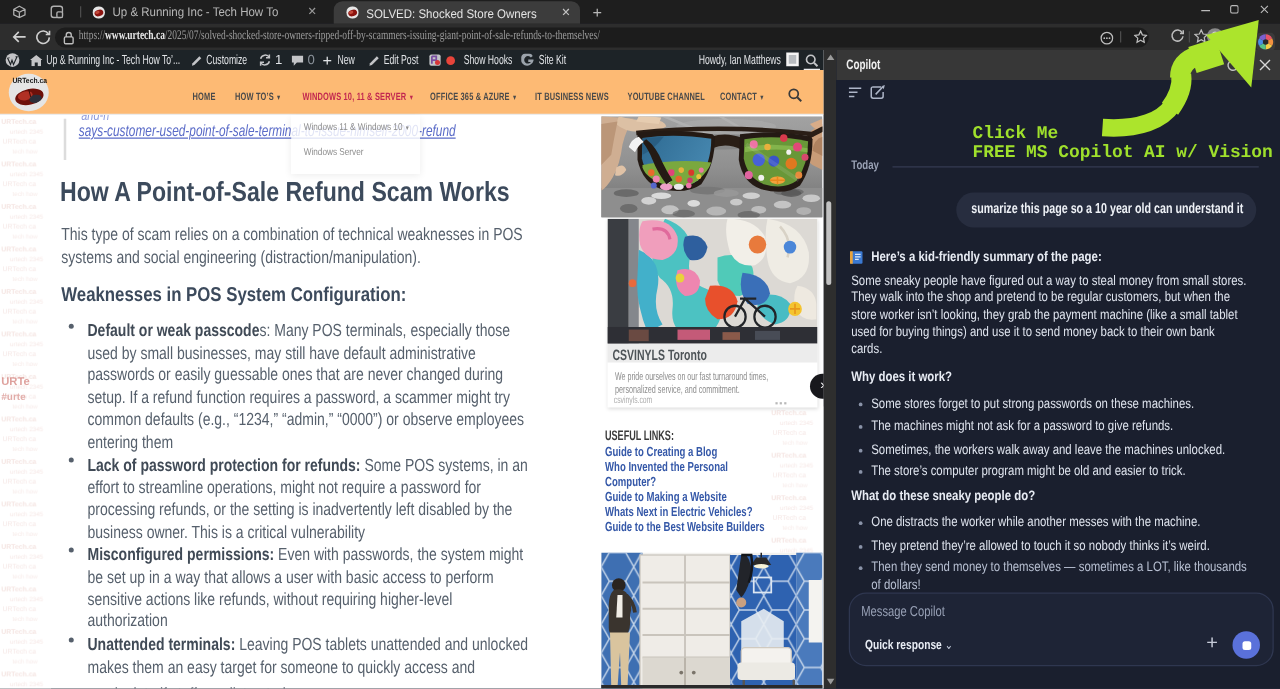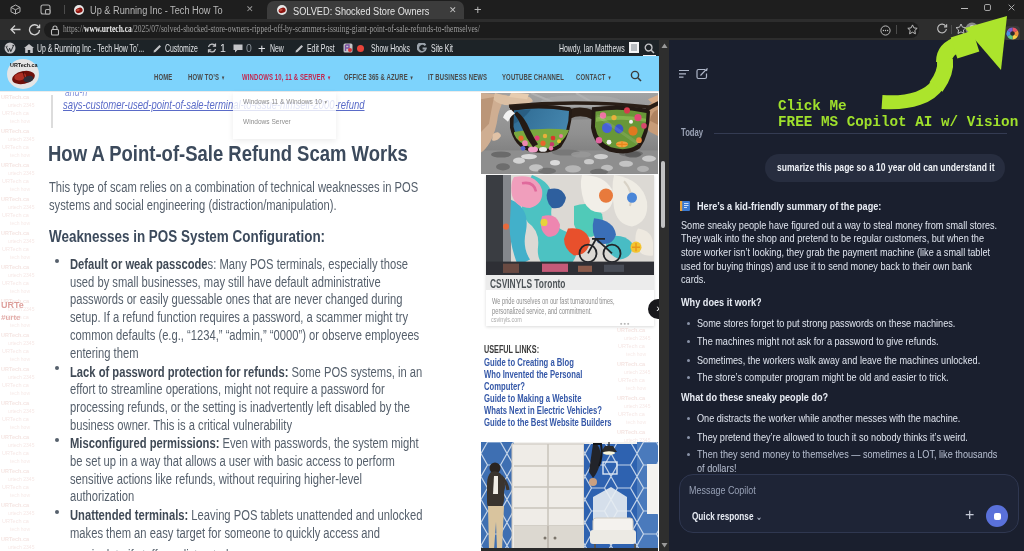--- a/index.html
+++ b/index.html
@@ -13,21 +13,21 @@
 #toolbar { position:absolute; left:0; top:19px; width:1024px; height:21px; background:#2d2d2d; }
 .tabtxt { font-size:10px; color:#b8b8b8; transform:scaleX(0.92); transform-origin:0 0; }
 #tab2 { position:absolute; left:267px; top:1px; width:197px; height:18px; background:#3c3c3c; border-radius:7px 7px 0 0; }
 #pill { position:absolute; left:44px; top:2.5px; width:875px; height:16px; background:#1c1c1c; border-radius:8px;font-family:Liberation Serif, serif; }
 .urlt { font-size:10.5px; color:#9b9b9b; transform:scaleX(0.72); transform-origin:0 0; }
 
 
 #page { position:absolute; left:0; top:40px; width:659px; height:511px; background:#ffffff; overflow:hidden; }
 #adminbar { position:absolute; left:0; top:0; width:659px; height:16px; background:#1d2327; color:#e2e4e7; font-size:10.5px; }
 #adminbar .nw { transform:scaleX(0.66); transform-origin:0 0; }
-#siteheader { position:absolute; left:0; top:16px; width:659px; height:36px; background:#7dd3fc; border-bottom:1px solid #ececec; }
+#siteheader { position:absolute; left:0; top:16px; width:659px; height:36px; background:#fdba74; border-bottom:1px solid #ececec; }
 .navitem { font-size:8.5px; font-weight:bold; color:#4a4a4a; letter-spacing:0.2px; transform:scaleX(0.70); transform-origin:0 0; white-space:nowrap; }
 .red { color:#c22850; }
 .art { color:#56606c; font-size:14px; transform:scaleX(0.80); transform-origin:0 0; }
 .bold { font-weight:bold; color:#404a56; }
 h1.t { font-size:22px; font-weight:bold; color:#3c4a5c; transform:scaleX(0.84); transform-origin:0 0; }
 h3.t { font-size:16px; font-weight:bold; color:#3c4a5c; transform:scaleX(0.84); transform-origin:0 0; }
 .slink { color:#3558a8; font-weight:bold; font-size:10.5px; transform:scaleX(0.73); transform-origin:0 0; }
 
 
 #scrollstrip { position:absolute; left:659px; top:40px; width:10px; height:511px; background:#2e2e2e; }
@@ -467,20 +467,30 @@
     <div class="abs" style="left:1.5px;top:121px;width:4.5px;height:67px;background:#c2c2c2;border-radius:3px"></div>
     <svg class="abs" style="left:2px;top:3px" width="7" height="6">
         <path d="M3.5 0.5 L6.5 5 L0.5 5 Z" fill="#9a9a9a"></path>
       </svg>
     <svg class="abs" style="left:2px;top:502px" width="7" height="6">
         <path d="M3.5 5.5 L0.5 1 L6.5 1 Z" fill="#9a9a9a"></path>
       </svg>
   </div>
 
   <div id="copilot">
+    <div id="cphead">
+      <div class="abs" style="left:8px;top:6px;font-size:11px;font-weight:bold;color:#f0f0f0;transform:scaleX(0.72);transform-origin:0 0">Copilot</div>
+      <svg class="abs" style="left:312px;top:6.5px" width="11" height="11" viewBox="0 0 11 11">
+          <path d="M8.8 3 A4 4 0 1 0 9.4 5.8" fill="none" stroke="#c4c4c4" stroke-width="1.1"></path>
+          <path d="M9.5 1 L9.5 3.4 L7.1 3.4" fill="none" stroke="#c4c4c4" stroke-width="1.1"></path>
+        </svg>
+      <svg class="abs" style="left:338px;top:7px" width="10" height="10" viewBox="0 0 10 10">
+          <path d="M1 1 L9 9 M9 1 L1 9" stroke="#d8d8d8" stroke-width="1.1"></path>
+        </svg>
+    </div>
 
     <svg class="abs" style="left:10px;top:29px" width="11" height="10" viewBox="0 0 11 10">
         <path d="M0 1.5 L10 1.5 M0 4.8 L7 4.8 M0 8.1 L4.5 8.1" stroke="#aeb6c8" stroke-width="1.2"></path>
       </svg>
     <svg class="abs" style="left:27px;top:28px" width="12" height="12" viewBox="0 0 12 12">
         <path d="M9 1.5 L2.5 1.5 Q1 1.5 1 3 L1 9 Q1 10.5 2.5 10.5 L9 10.5 Q10.5 10.5 10.5 9 L10.5 5.5" fill="none" stroke="#aeb6c8" stroke-width="1.2"></path>
         <path d="M4.5 7.5 L10.5 1.2 M10.5 1.2 L11 1 L10.8 1.8 Z" stroke="#aeb6c8" stroke-width="1.2" fill="none"></path>
       </svg>
 
     <div class="abs nw" style="left:12px;top:87px;font-size:10px;font-weight:bold;color:#9aa2b5;transform:scaleX(0.77);transform-origin:0 0">Today</div>

